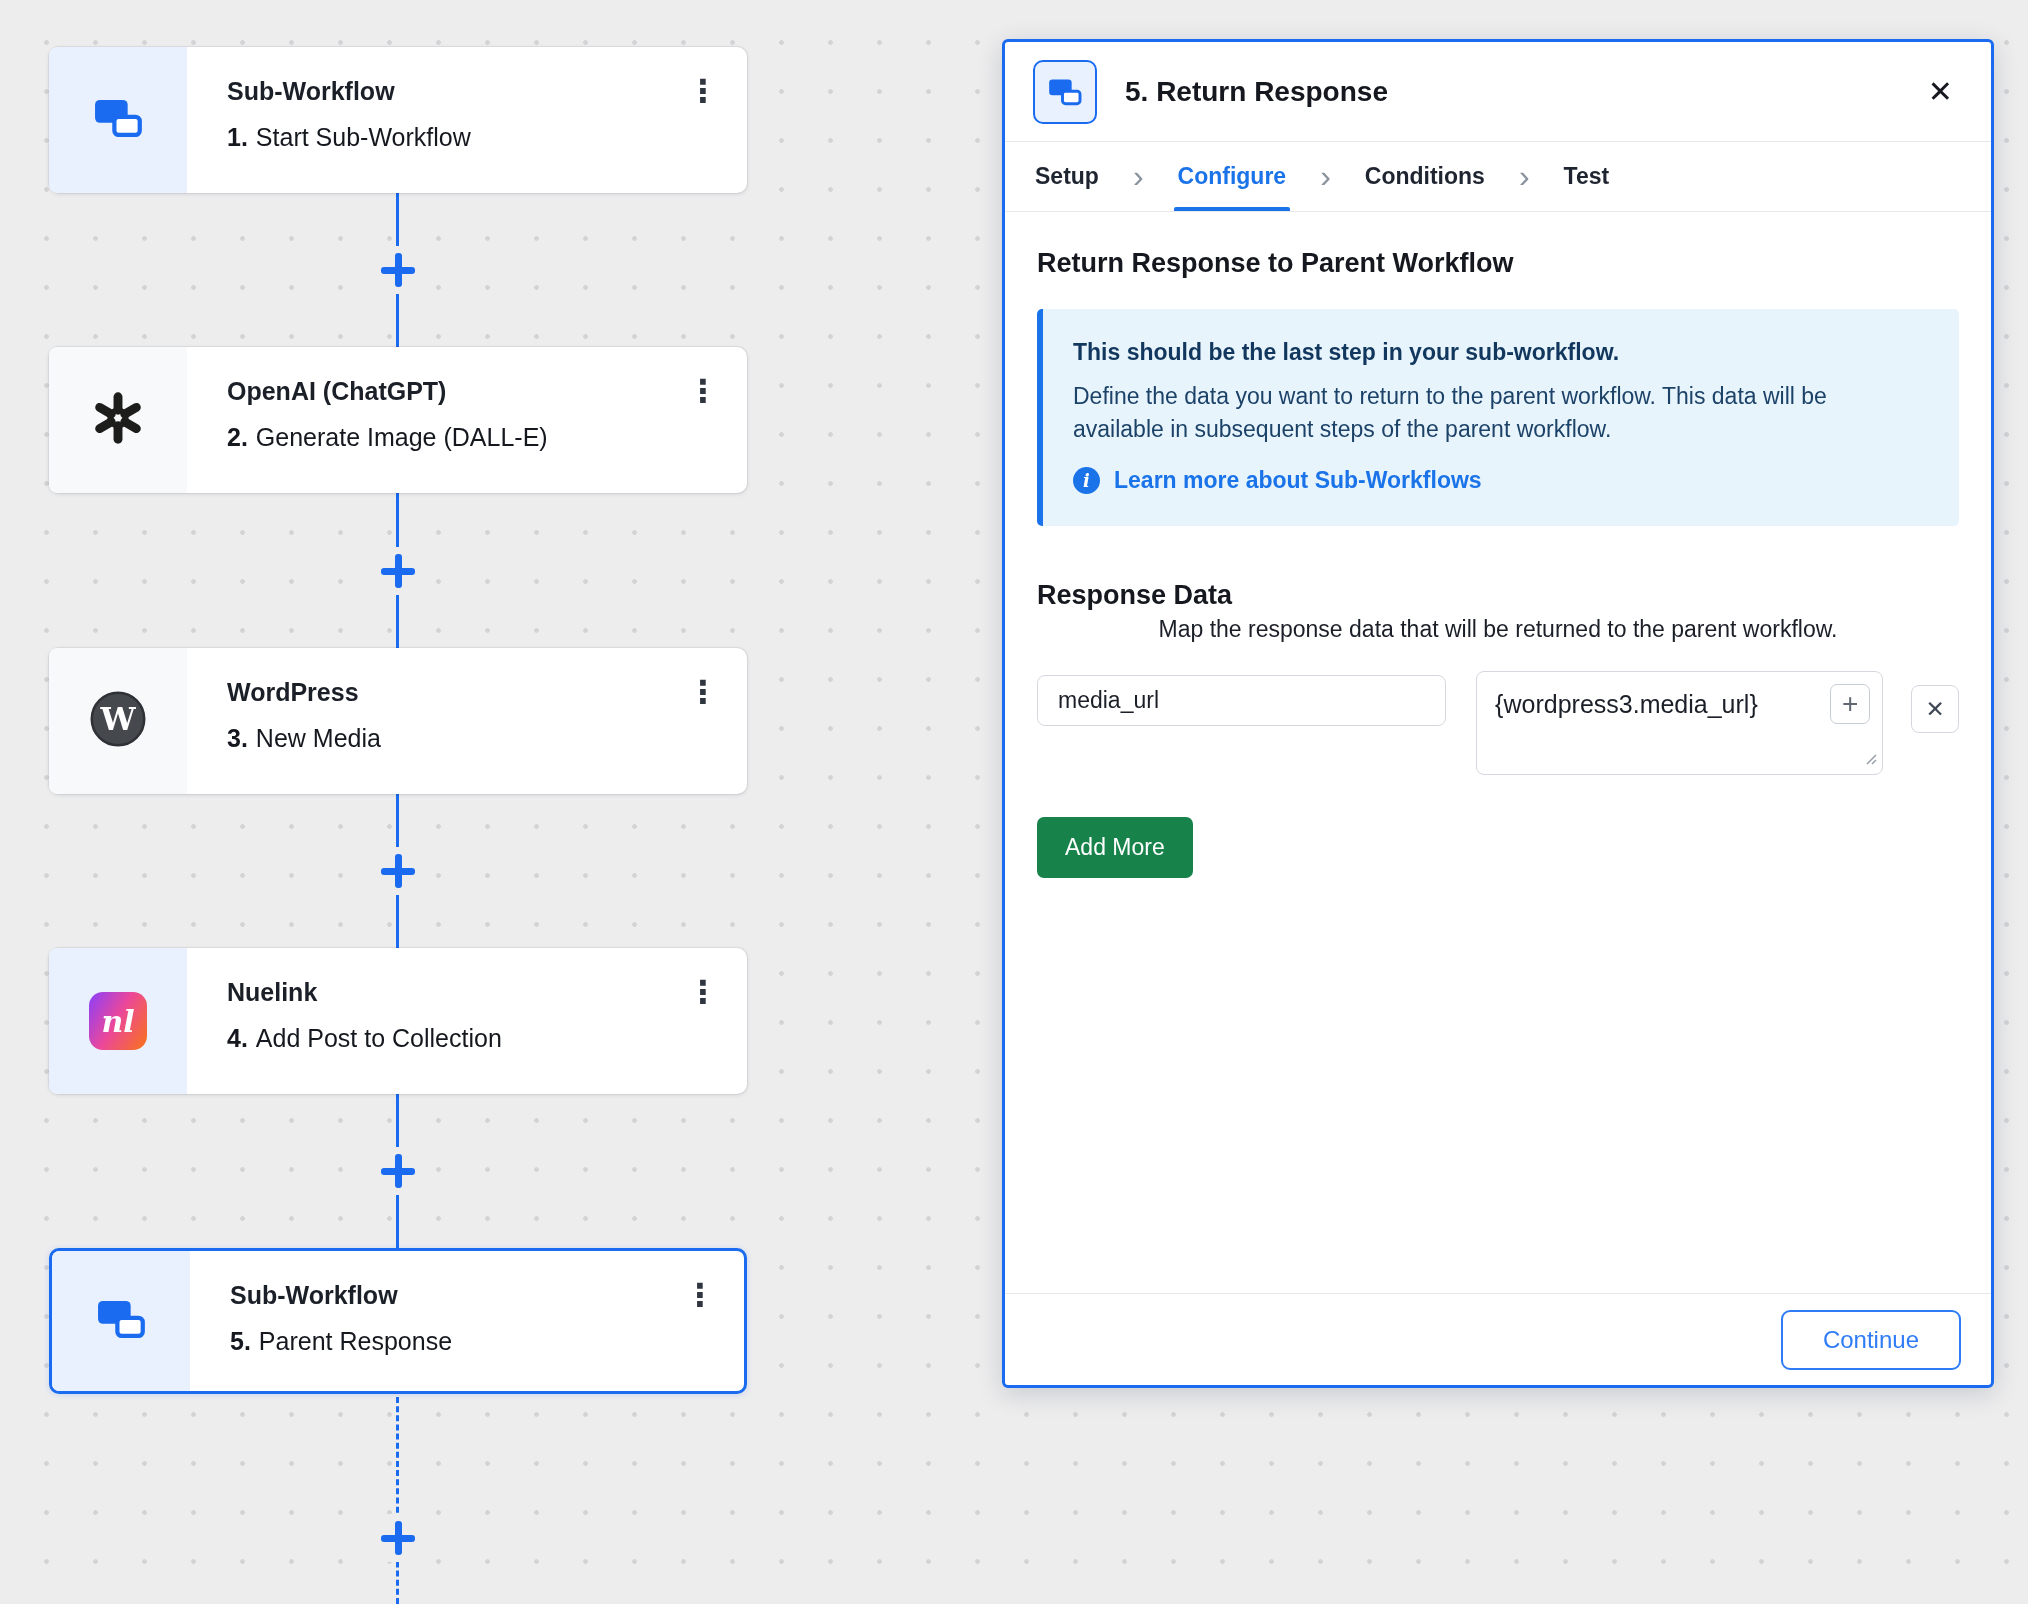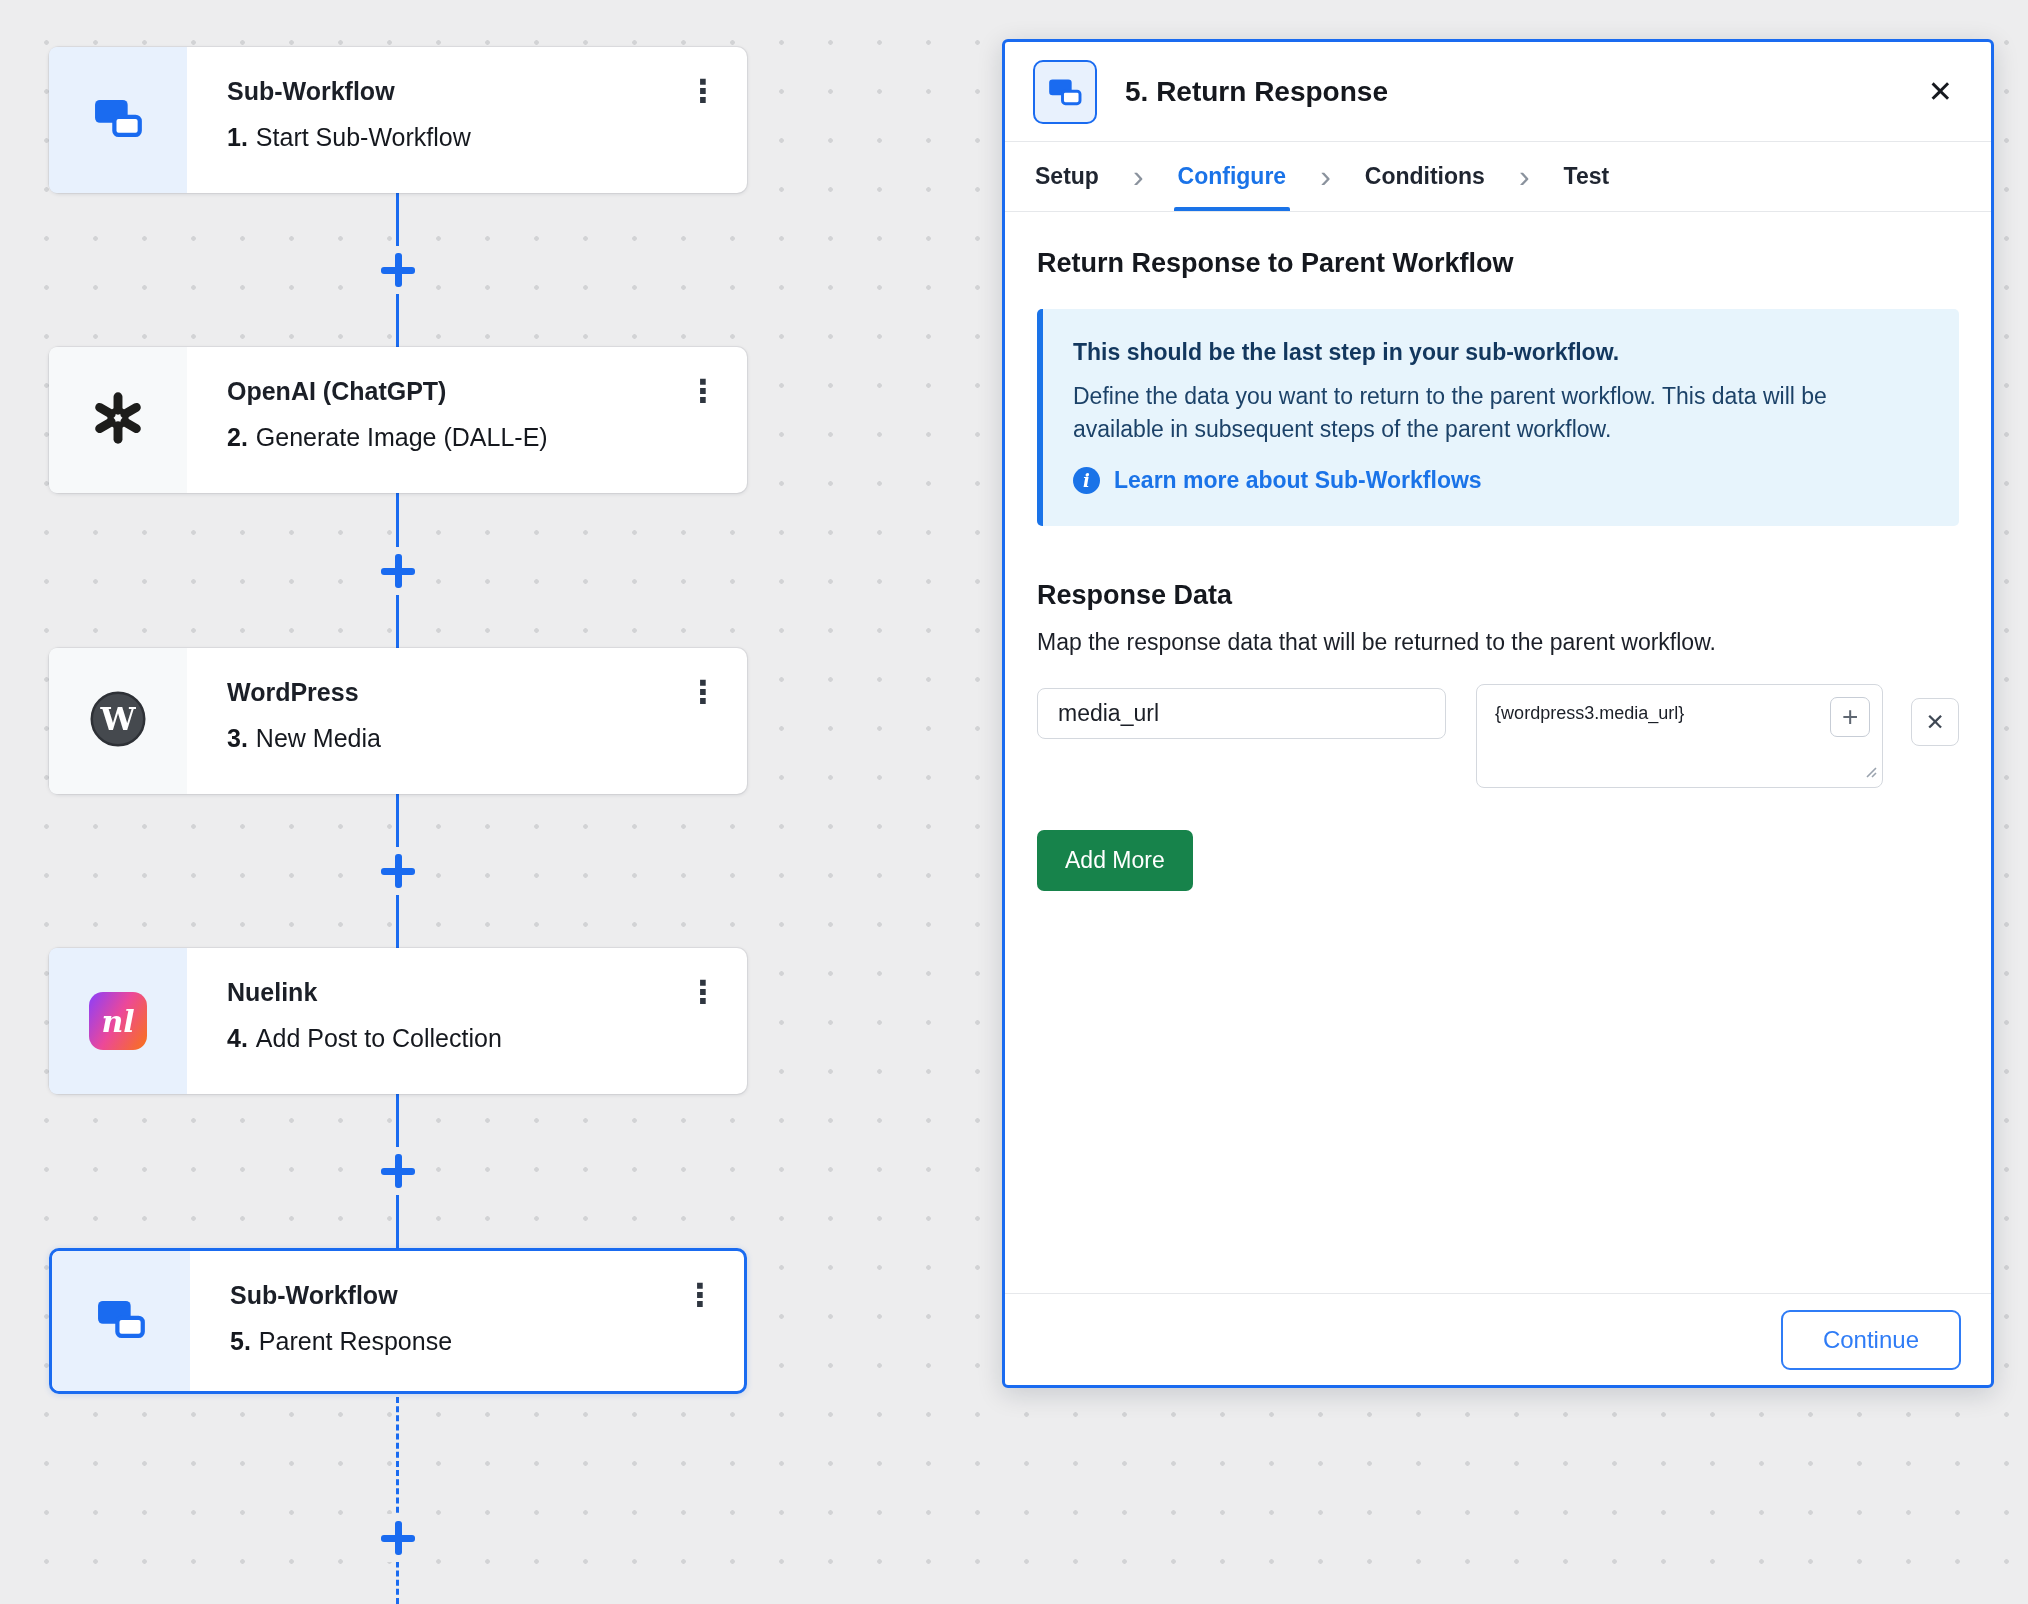--- a/index.html
+++ b/index.html
@@ -192,21 +192,21 @@
     display: flex; align-items: center; justify-content: center;
     font-family: "DejaVu Serif", serif;
     font-style: italic;
     font-weight: 700;
     font-size: 18px;
     flex: 0 0 27px;
   }
   .info-link { font-size: 23px; font-weight: 600; color: #1a73e8; }
 
   .response-heading { margin-top: 54px; }
-  .response-desc { margin-top: 18px; font-size: 23px; color: #1b1f27; }
+  .response-desc { margin-top: 5px; font-size: 23px; color: #1b1f27; text-align: center; }
 
   .map-row { margin-top: 28px; display: flex; align-items: flex-start; }
   .key-input {
     width: 410px; height: 51px;
     margin-top: 4px;
     border: 1px solid #d4d8de;
     border-radius: 8px;
     padding: 0 20px;
     font-size: 23px;
     color: #1b1f27;
@@ -222,21 +222,21 @@
     border-radius: 8px;
     background: #fff;
   }
   .value-box textarea {
     width: 100%; height: 100%;
     border: none;
     resize: none;
     outline: none;
     background: transparent;
     padding: 18px 60px 14px 18px;
-    font-size: 18px;
+    font-size: 25px;
     color: #1b1f27;
     font-family: inherit;
   }
   .map-plus-btn {
     position: absolute;
     top: 12px; right: 12px;
     width: 40px; height: 40px;
     border: 1px solid #c7cdd6;
     border-radius: 7px;
     background: #fff;

